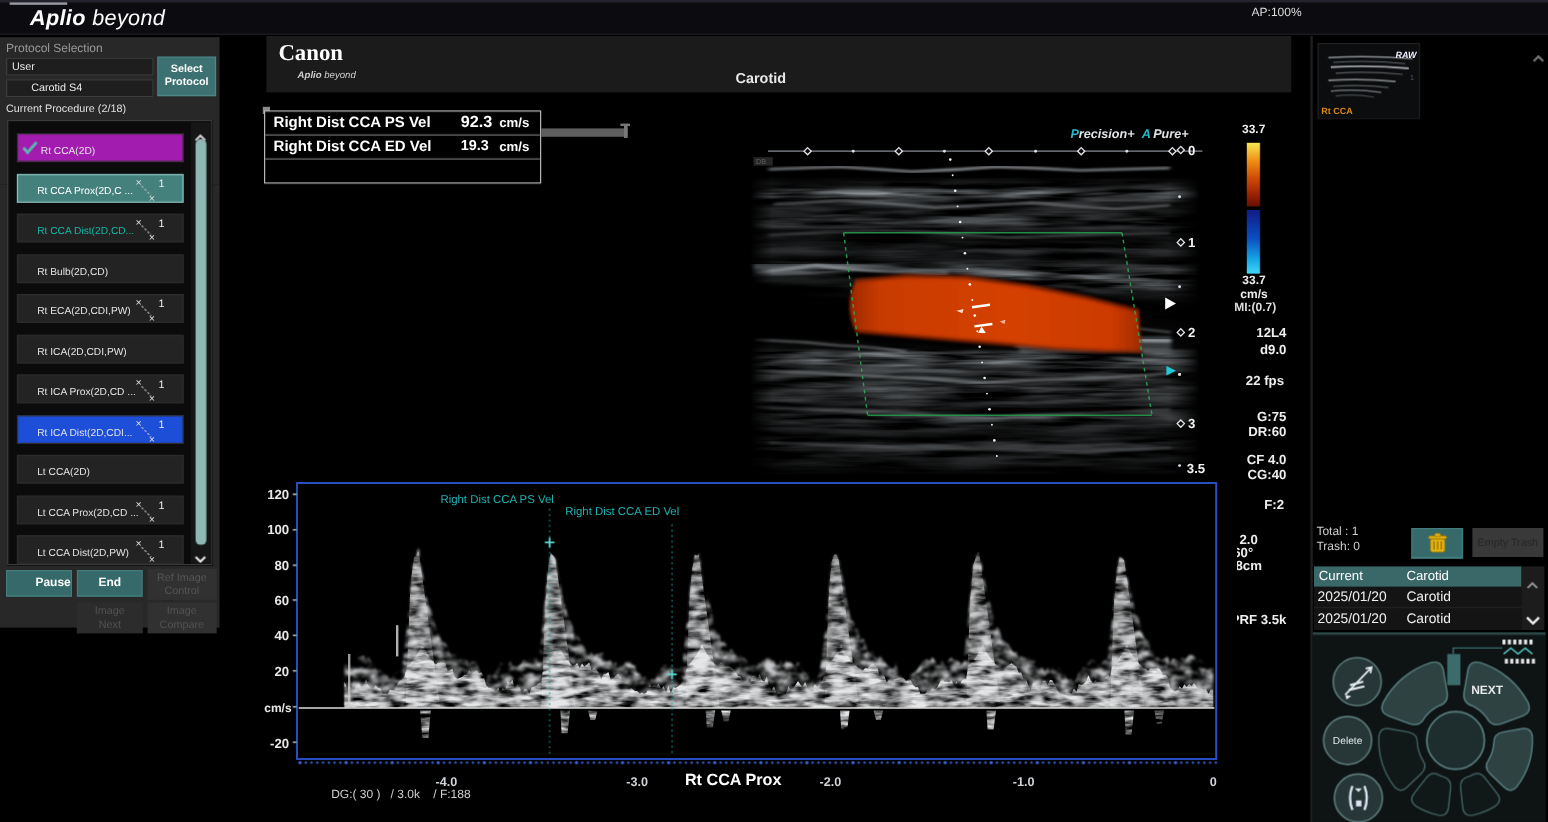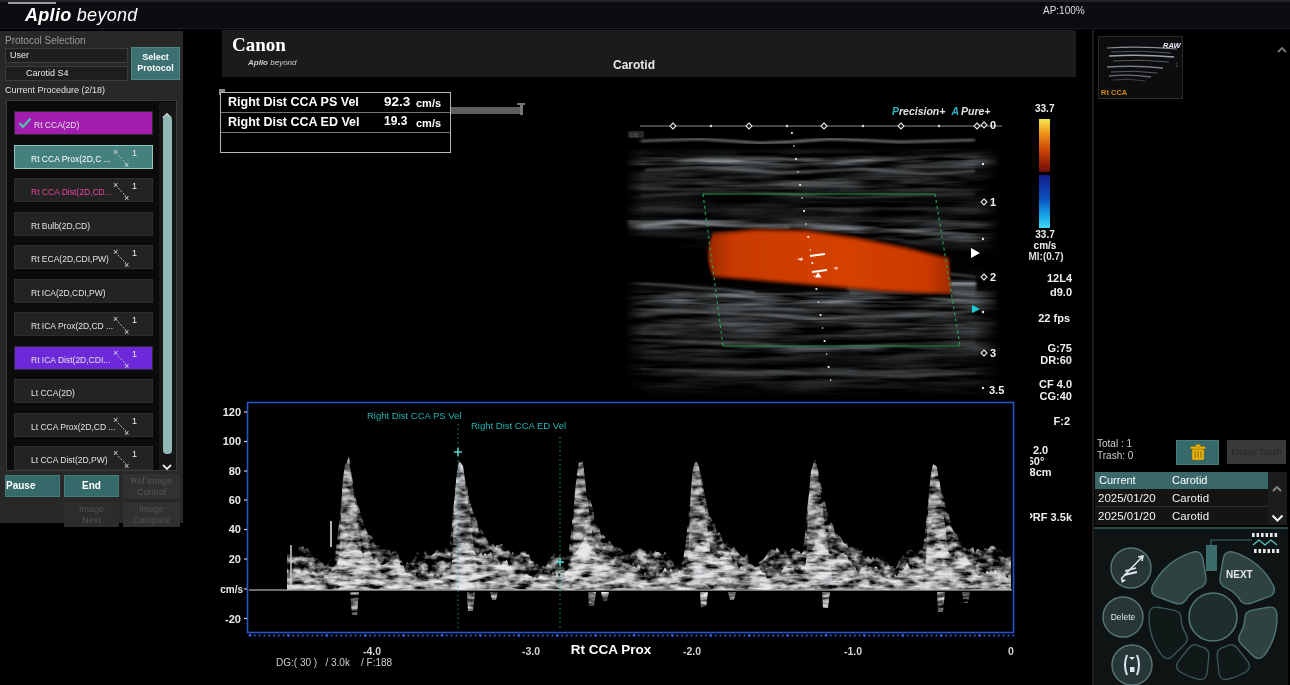--- a/index.html
+++ b/index.html
@@ -32,21 +32,21 @@
       </div>
 <div class="abs" style="left:7px;top:43.5px;width:139px;height:24px;background:#44807c;border:1px solid #8fc6c2;color:#fff">
         <span class="abs" style="left:16px;top:8px;font-size:8.5px">Rt CCA Prox(2D,C ...</span>
         <svg class="abs" style="right:14px;top:1px" width="26" height="22">
           <text x="1" y="8" fill="#ddd" font-size="9" font-family="Liberation Sans">×</text>
           <line x1="6" y1="8" x2="14" y2="16" stroke="#bbb" stroke-width="1" stroke-dasharray="2 1.5"></line>
           <text x="12" y="21" fill="#ddd" font-size="9" font-family="Liberation Sans">×</text>
           <text x="20" y="9" fill="#eee" font-size="9" font-family="Liberation Sans">1</text>
         </svg>
       </div>
-<div class="abs" style="left:7px;top:77.0px;width:139px;height:24px;background:#232323;border:1px solid #2d2d2d;color:#ec4899">
+<div class="abs" style="left:7px;top:77.0px;width:139px;height:24px;background:#232323;border:1px solid #2d2d2d;color:#14b8a6">
         <span class="abs" style="left:16px;top:8px;font-size:8.5px">Rt CCA Dist(2D,CD...</span>
         <svg class="abs" style="right:14px;top:1px" width="26" height="22">
           <text x="1" y="8" fill="#ddd" font-size="9" font-family="Liberation Sans">×</text>
           <line x1="6" y1="8" x2="14" y2="16" stroke="#bbb" stroke-width="1" stroke-dasharray="2 1.5"></line>
           <text x="12" y="21" fill="#ddd" font-size="9" font-family="Liberation Sans">×</text>
           <text x="20" y="9" fill="#eee" font-size="9" font-family="Liberation Sans">1</text>
         </svg>
       </div>
 <div class="abs" style="left:7px;top:110.5px;width:139px;height:24px;background:#232323;border:1px solid #2d2d2d;color:#e2e2e2">
         <span class="abs" style="left:16px;top:8px;font-size:8.5px">Rt Bulb(2D,CD)</span>
@@ -65,21 +65,21 @@
       </div>
 <div class="abs" style="left:7px;top:211.0px;width:139px;height:24px;background:#232323;border:1px solid #2d2d2d;color:#e2e2e2">
         <span class="abs" style="left:16px;top:8px;font-size:8.5px">Rt ICA Prox(2D,CD ...</span>
         <svg class="abs" style="right:14px;top:1px" width="26" height="22">
           <text x="1" y="8" fill="#ddd" font-size="9" font-family="Liberation Sans">×</text>
           <line x1="6" y1="8" x2="14" y2="16" stroke="#bbb" stroke-width="1" stroke-dasharray="2 1.5"></line>
           <text x="12" y="21" fill="#ddd" font-size="9" font-family="Liberation Sans">×</text>
           <text x="20" y="9" fill="#eee" font-size="9" font-family="Liberation Sans">1</text>
         </svg>
       </div>
-<div class="abs" style="left:7px;top:244.5px;width:139px;height:24px;background:#6d28d9;border:1px solid #2d2d2d;color:#e2e2e2">
+<div class="abs" style="left:7px;top:244.5px;width:139px;height:24px;background:#1d4ed8;border:1px solid #2d2d2d;color:#e2e2e2">
         <span class="abs" style="left:16px;top:8px;font-size:8.5px">Rt ICA Dist(2D,CDI...</span>
         <svg class="abs" style="right:14px;top:1px" width="26" height="22">
           <text x="1" y="8" fill="#ddd" font-size="9" font-family="Liberation Sans">×</text>
           <line x1="6" y1="8" x2="14" y2="16" stroke="#bbb" stroke-width="1" stroke-dasharray="2 1.5"></line>
           <text x="12" y="21" fill="#ddd" font-size="9" font-family="Liberation Sans">×</text>
           <text x="20" y="9" fill="#eee" font-size="9" font-family="Liberation Sans">1</text>
         </svg>
       </div>
 <div class="abs" style="left:7px;top:278.0px;width:139px;height:24px;background:#232323;border:1px solid #2d2d2d;color:#e2e2e2">
         <span class="abs" style="left:16px;top:8px;font-size:8.5px">Lt CCA(2D)</span>
@@ -107,21 +107,21 @@
       <div class="abs" style="left:3px;top:3px"><svg width="10" height="6" viewBox="0 0 10 6">
             <path d="M1 5 L5 1 L9 5" stroke="#cfcfcf" stroke-width="1.8" fill="none"></path>
           </svg></div>
       <div class="abs" style="left:4px;top:14px;width:9px;height:338px;background:#8fb8b4;border-radius:4px"></div>
       <div class="abs" style="left:3px;top:354px"><svg width="10" height="6" viewBox="0 0 10 6">
             <path d="M1 1 L5 5 L9 1" stroke="#e8e8e8" stroke-width="1.8" fill="none"></path>
           </svg></div>
     </div>
   </div>
 
-  <div class="abs" style="left:5px;top:444px;width:55px;height:22px;background:#366a6a;border:1px solid #447c7c;font-size:10px;font-weight:bold;text-align:left;padding-top:4px">Pause</div>
+  <div class="abs" style="left:5px;top:444px;width:55px;height:22px;background:#366a6a;border:1px solid #447c7c;font-size:10px;font-weight:bold;text-align:right;padding-top:4px">Pause</div>
   <div class="abs" style="left:64px;top:444px;width:55px;height:22px;background:#366a6a;border:1px solid #447c7c;font-size:10px;font-weight:bold;text-align:center;padding-top:4px">End</div>
   <div class="abs" style="left:123px;top:443px;width:57px;height:25px;background:#313131;color:#565656;font-size:9px;text-align:center;line-height:11px;padding-top:2px">Ref Image<br>Control</div>
   <div class="abs" style="left:64px;top:471px;width:55px;height:25px;background:#2c2c2c;color:#525252;font-size:9px;text-align:center;line-height:11px;padding-top:2px">Image<br>Next</div>
   <div class="abs" style="left:123px;top:471px;width:57px;height:25px;background:#313131;color:#525252;font-size:9px;text-align:center;line-height:11px;padding-top:2px">Image<br>Compare</div>
 </div>
 
 <div class="abs" style="left:222px;top:30px;width:854px;height:47px;background:#1b1b1b">
   <div class="abs" style="left:10px;top:4px;font-family:'Liberation Serif',serif;font-weight:bold;font-size:19px;letter-spacing:0px">Canon</div>
   <div class="abs" style="left:26px;top:28px;font-size:8px;color:#cfcfcf"><b><i>Aplio</i></b> <i>beyond</i></div>
   <div class="abs" style="left:0;top:28px;width:824px;text-align:center;font-size:12px;font-weight:bold;color:#e8e8e8">Carotid</div>

